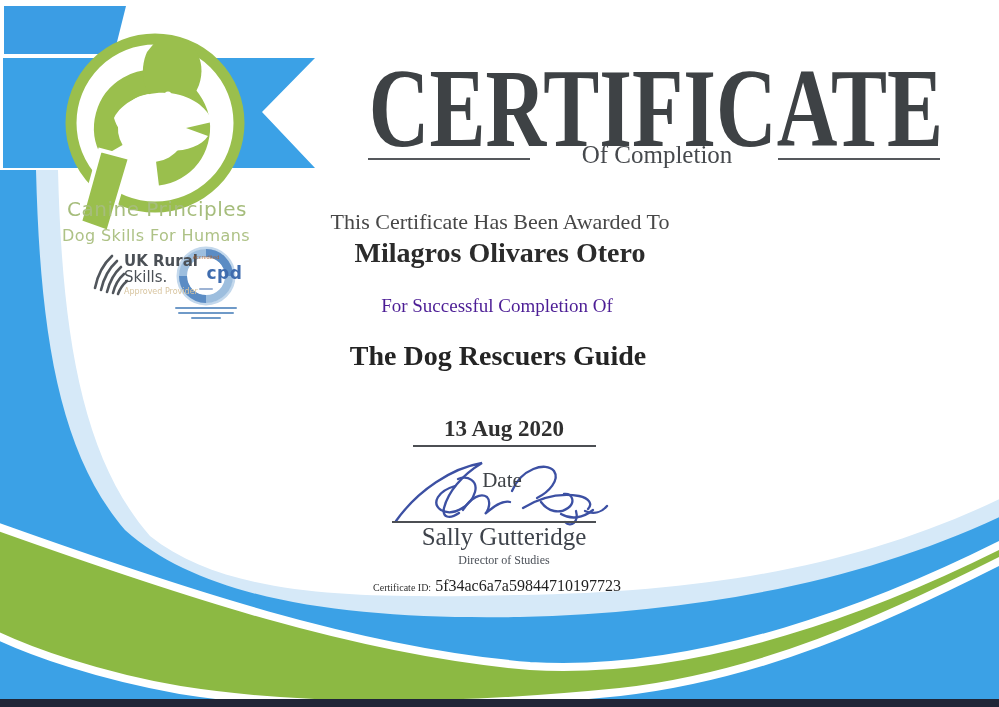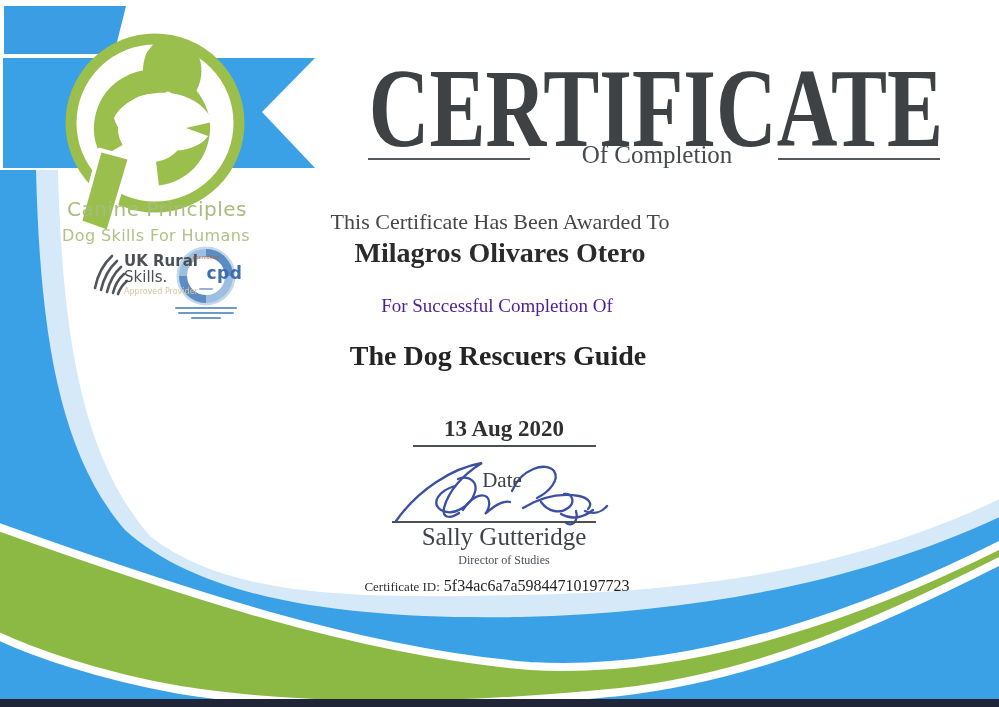--- a/index.html
+++ b/index.html
@@ -24,21 +24,21 @@
   .recipient{left:500px;top:237px;font-size:28px;font-weight:bold;color:#2b2b2b;}
   .completion{left:497px;top:295px;font-size:19px;color:#4c1d95;}
   .course{left:498px;top:340px;font-size:28px;font-weight:bold;color:#242424;}
   .dateval{left:504px;top:416px;font-size:23px;font-weight:bold;color:#303030;}
   .dateline{position:absolute;left:413px;top:445px;width:183px;height:2px;background:#4c4f53;}
   .datelabel{left:502px;top:468px;font-size:21px;color:#3f4347;}
   .sigline{position:absolute;left:392px;top:521px;width:204px;height:2px;background:#4c4f53;}
   .signame{left:504px;top:523px;font-size:25px;color:#3e434b;}
   .sigrole{left:504px;top:553px;font-size:12px;color:#4a4f57;text-align:center;}
   .certid{left:497px;top:577px;}
-  .certid .lbl{font-size:13px;color:#303030;}
+  .certid .lbl{font-size:10px;color:#303030;}
   .certid .val{font-size:16px;color:#1f1f1f;}
   
   .ukr1{left:124px;top:252px;font-family:"DejaVu Sans",sans-serif;font-weight:bold;font-size:15px;color:#4b5056;}
   .ukr2{left:124px;top:268px;font-family:"DejaVu Sans",sans-serif;font-weight:normal;font-size:15px;color:#4b5056;}
   .ukr3{left:124px;top:287px;font-family:"DejaVu Sans",sans-serif;font-size:8px;color:#d8c5a0;}
   .cpdtop{left:206px;top:254px;font-family:"DejaVu Sans",sans-serif;font-size:5px;color:#a8602f;}
   .cpdword{left:205px;top:263px;font-family:"DejaVu Sans",sans-serif;font-weight:bold;font-size:17px;color:#3f6cae;letter-spacing:.5px;padding-left:39px;}
   .bar{position:absolute;background:#6f9ac8;height:2px;border-radius:1px;transform:translateX(-50%);}
 </style>
 </head>

